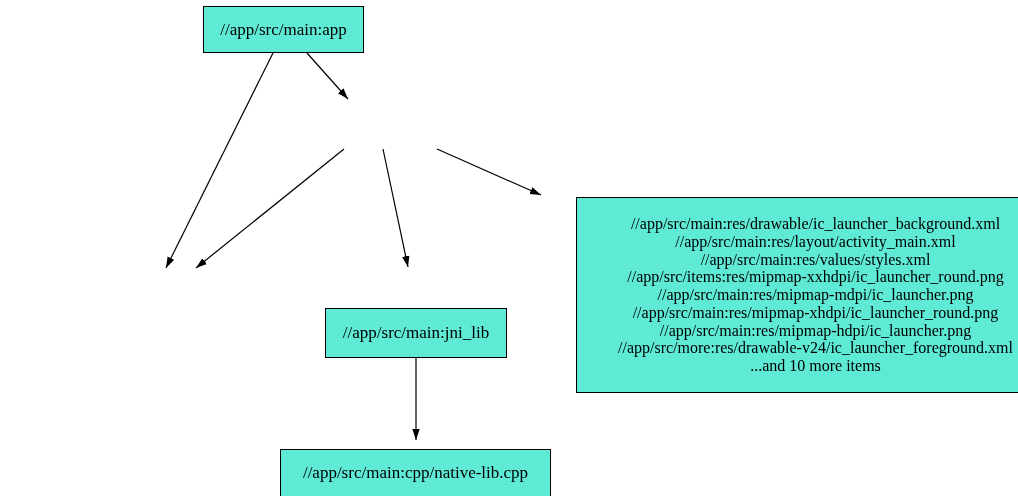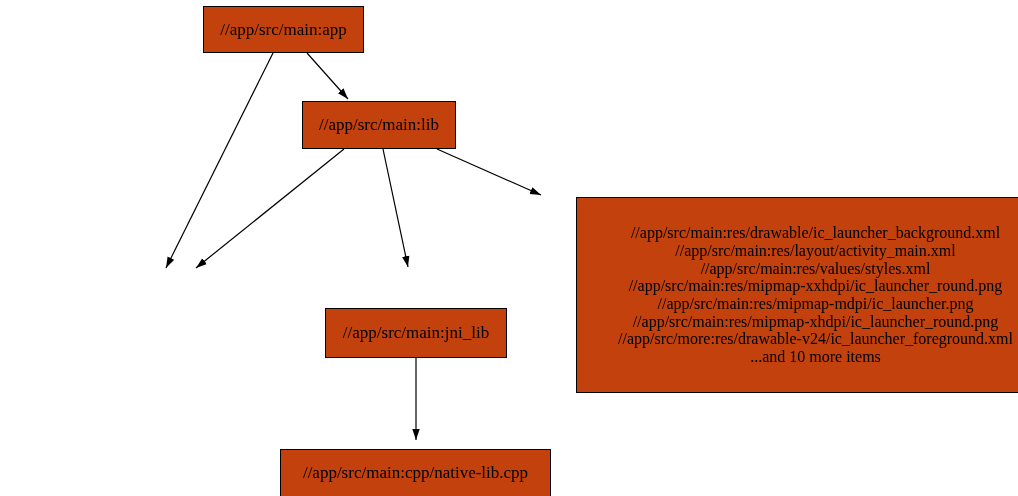--- a/index.html
+++ b/index.html
@@ -15,21 +15,21 @@
   .edges {
     position: absolute;
     left: 0; top: 0;
     width: 1018px; height: 496px;
   }
   .edges line { stroke: #000000; stroke-width: 1.2; }
   .node {
     position: absolute;
     box-sizing: border-box;
     border: 1.5px solid #000000;
-    background: #c2410c;
+    background: #5eead4;
     display: flex;
     align-items: center;
     justify-content: center;
     text-align: left;
     font-size: 17px;
     white-space: nowrap;
   }
   .node.multi {
     flex-direction: column;
     font-size: 16px;
@@ -54,36 +54,34 @@
     <line x1="344" y1="149" x2="196" y2="268" marker-end="url(#arrow)"></line>
     <line x1="383" y1="149" x2="408" y2="267" marker-end="url(#arrow)"></line>
     <line x1="437" y1="149" x2="541" y2="195" marker-end="url(#arrow)"></line>
     <line x1="416" y1="320" x2="416" y2="440" marker-end="url(#arrow)"></line>
   </svg>
 
   <div class="node" style="left:203px; top:6px; width:161px; height:47px;">
     <span>//app/src/main:app</span>
   </div>
 
-  <div class="node" style="left:302px; top:101px; width:154px; height:48px;">
-    <span>//app/src/main:lib</span>
-  </div>
 
 
   <div class="node" style="left:325px; top:270px; width:182px; height:50px;margin-top:38px;">
     <span>//app/src/main:jni_lib</span>
   </div>
 
   <div class="node multi" style="left:533px; top:197px; width:479px; height:196px;">
     <span>//app/src/main:res/drawable/ic_launcher_background.xml</span>
     <span>//app/src/main:res/layout/activity_main.xml</span>
     <span>//app/src/main:res/values/styles.xml</span>
-    <span>//app/src/main:res/mipmap-xxhdpi/ic_launcher_round.png</span>
+    <span>//app/src/items:res/mipmap-xxhdpi/ic_launcher_round.png</span>
     <span>//app/src/main:res/mipmap-mdpi/ic_launcher.png</span>
     <span>//app/src/main:res/mipmap-xhdpi/ic_launcher_round.png</span>
+    <span>//app/src/main:res/mipmap-hdpi/ic_launcher.png</span>
     <span>//app/src/more:res/drawable-v24/ic_launcher_foreground.xml</span>
     <span>...and 10 more items</span>
   </div>
 
   <div class="node" style="left:280px; top:449px; width:271px; height:48px;">
     <span>//app/src/main:cpp/native-lib.cpp</span>
   </div>
 
 </div>
 

